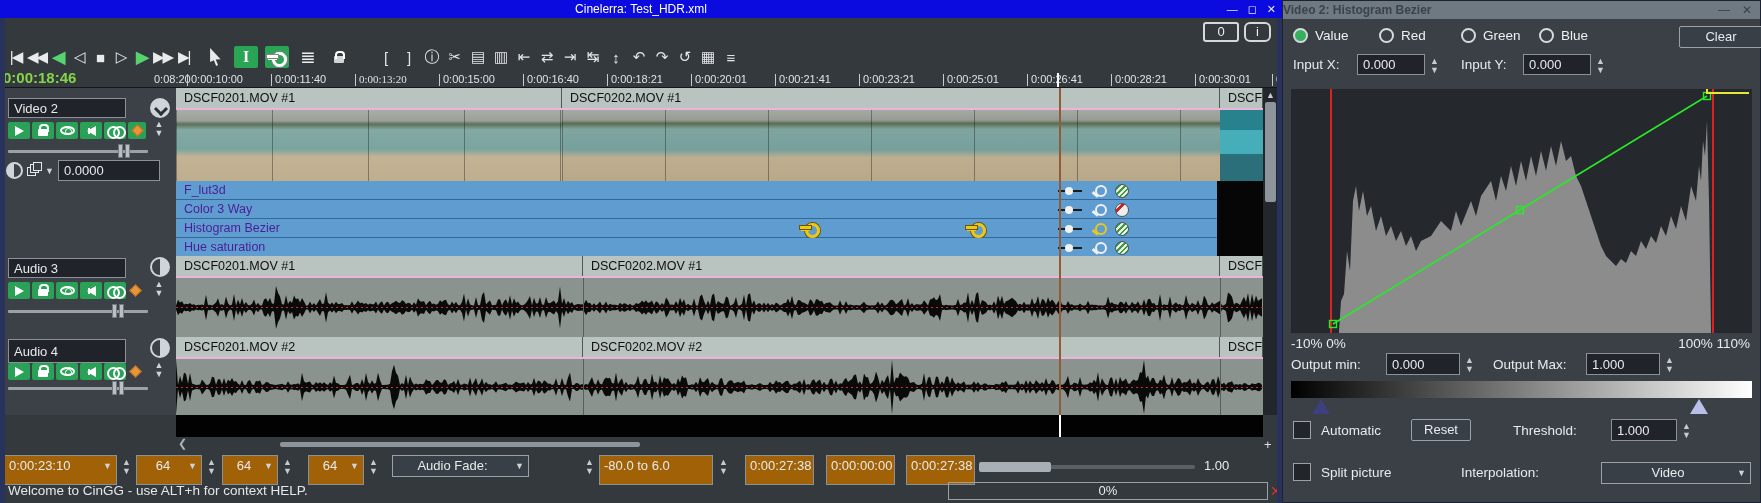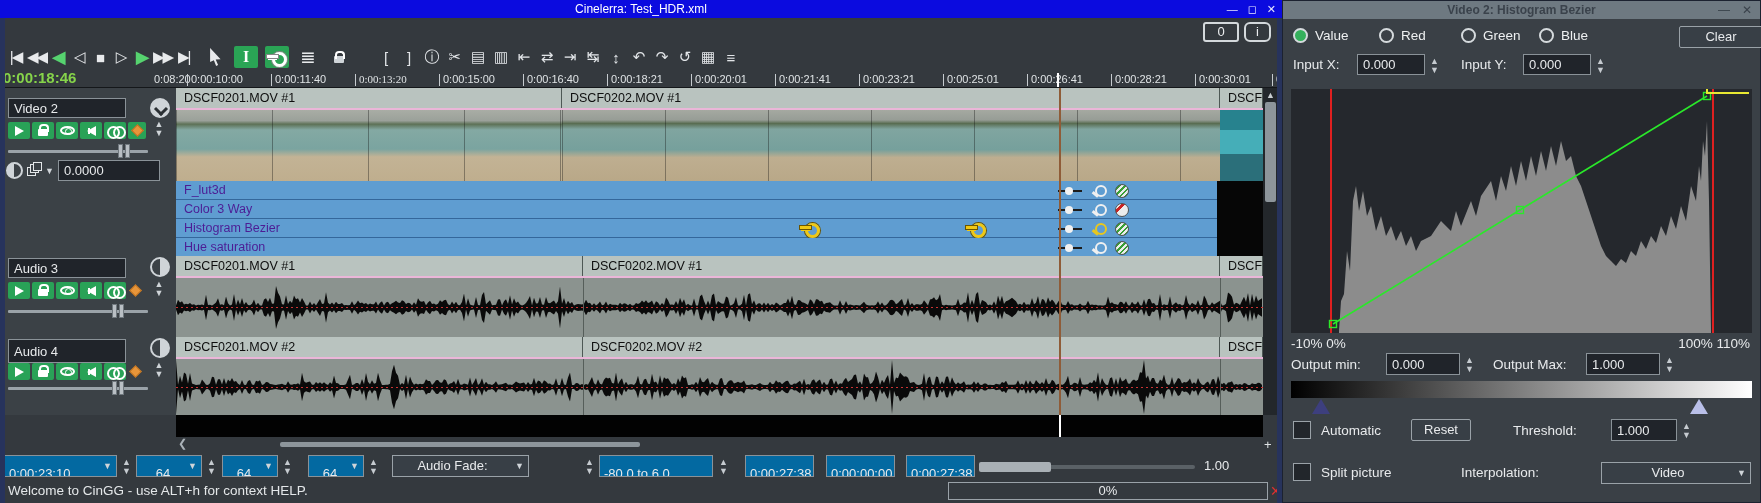--- a/index.html
+++ b/index.html
@@ -93,36 +93,36 @@
   #blackstrip .wline{position:absolute;left:883px;top:0;width:2px;height:22px;background:#fff}
   #vscroll{position:absolute;left:1263px;top:88px;width:15px;height:327px;background:#23272b}
   #vscroll .chev{position:absolute;left:0;top:2px;width:15px;text-align:center;color:#c8cdd1;font-size:9px}
   #vscroll .thumbv{position:absolute;left:2px;top:14px;width:11px;height:100px;background:#8d959b;border-radius:2px}
   #hscrollrow{position:absolute;left:0;top:437px;width:1282px;height:15px}
   #hscrollrow .larrow{position:absolute;left:178px;top:0;color:#aab2b8;font-size:11px}
   #hscrollrow .thumbh{position:absolute;left:280px;top:5px;width:360px;height:5px;background:#8d959b;border-radius:2px}
   #hscrollrow .plus{position:absolute;left:1264px;top:0;color:#dfe3e5;font-size:13px}
   
   #zoombar{position:absolute;left:0;top:452px;width:1282px;height:28px}
-  .field{position:absolute;height:22px;top:3px;background:#0369a1;border:1px solid #8a9298;color:#e8eaec;font-size:13px;line-height:20px;padding:8px 4px;white-space:nowrap;overflow:hidden}
+  .field{position:absolute;height:30px;top:3px;background:#a16207;border:1px solid #8a9298;color:#e8eaec;font-size:13px;line-height:20px;padding:0 4px;white-space:nowrap;overflow:hidden}
   .dfield{padding-right:16px}
   .caret{position:absolute;right:4px;top:6px;font-size:9px;color:#cfd4d8;line-height:9px}
   .spin{position:absolute;top:3px;width:15px;height:22px;display:flex;flex-direction:column;align-items:center;justify-content:center;gap:1px;color:#c6cbd0;font-size:9px;line-height:8px}
   .pushbtn{position:absolute;top:3px;height:22px;background:#383f46;border:1px solid #9aa2a8;color:#e8eaec;font-size:13px;line-height:20px;text-align:center}
   .zslider{position:absolute;left:979px;top:13px;width:216px;height:4px;background:#5a6166;border-radius:2px}
   .zslider .zthumb{position:absolute;left:0;top:-3px;width:72px;height:10px;background:#a9b0b5;border-radius:2px}
   #gangval{position:absolute;left:1204px;top:6px;font-size:13px}
   
   #statusbar{position:absolute;left:0;top:480px;width:1282px;height:23px}
   #statusbar .msg{position:absolute;left:8px;top:3px;font-size:13.5px;color:#e4e7e9}
   #progress{position:absolute;left:948px;top:2px;width:320px;height:18px;border:1px solid #9aa2a8;color:#e8eaec;font-size:13px;text-align:center;line-height:16px}
   #statusbar .redx{position:absolute;left:1270px;top:3px;color:#e03030;font-size:14px;font-weight:bold}
   
   #hwin{position:absolute;left:1282px;top:0;width:479px;height:503px;background:#3a4046;border:1px solid #1c2230}
-  #hwin .htitle{position:absolute;left:0;top:0;width:100%;height:18px;background:#6e7981;color:#3a424b;font-size:12px;font-weight:bold;text-align:center;line-height:18px}
+  #hwin .htitle{position:absolute;left:0;top:0;width:100%;height:18px;background:#6e7981;color:#3a424b;font-size:12px;font-weight:bold;text-align:left;line-height:18px}
   #hwin .hbtns{position:absolute;right:8px;top:0;height:18px;display:flex;gap:12px;color:#3a424b;font-size:12px;line-height:18px}
   .radio{width:15px;height:15px;border-radius:50%;border:2px solid #d5dadd;display:inline-block;vertical-align:-3px;margin-right:7px}
   .radio.sel{background:#35b05c}
   .chanitem{position:absolute;top:27px;font-size:13.5px;color:#eef0f1;white-space:nowrap}
   .hlabel{position:absolute;font-size:13.5px;color:#e8eaec;white-space:nowrap}
   #plot{position:absolute;left:8px;top:88px;width:461px;height:244px;background:#25282d}
   .gradbar{position:absolute;left:8px;top:380px;width:461px;height:17px;background:linear-gradient(90deg,#000,#fff)}
   .tri{position:absolute;width:0;height:0;border-left:9px solid transparent;border-right:9px solid transparent}
   .tri.dark{left:29px;top:398px;border-bottom:15px solid #3d3f7e}
   .tri.light{left:407px;top:398px;border-bottom:15px solid #b9bfe8}

